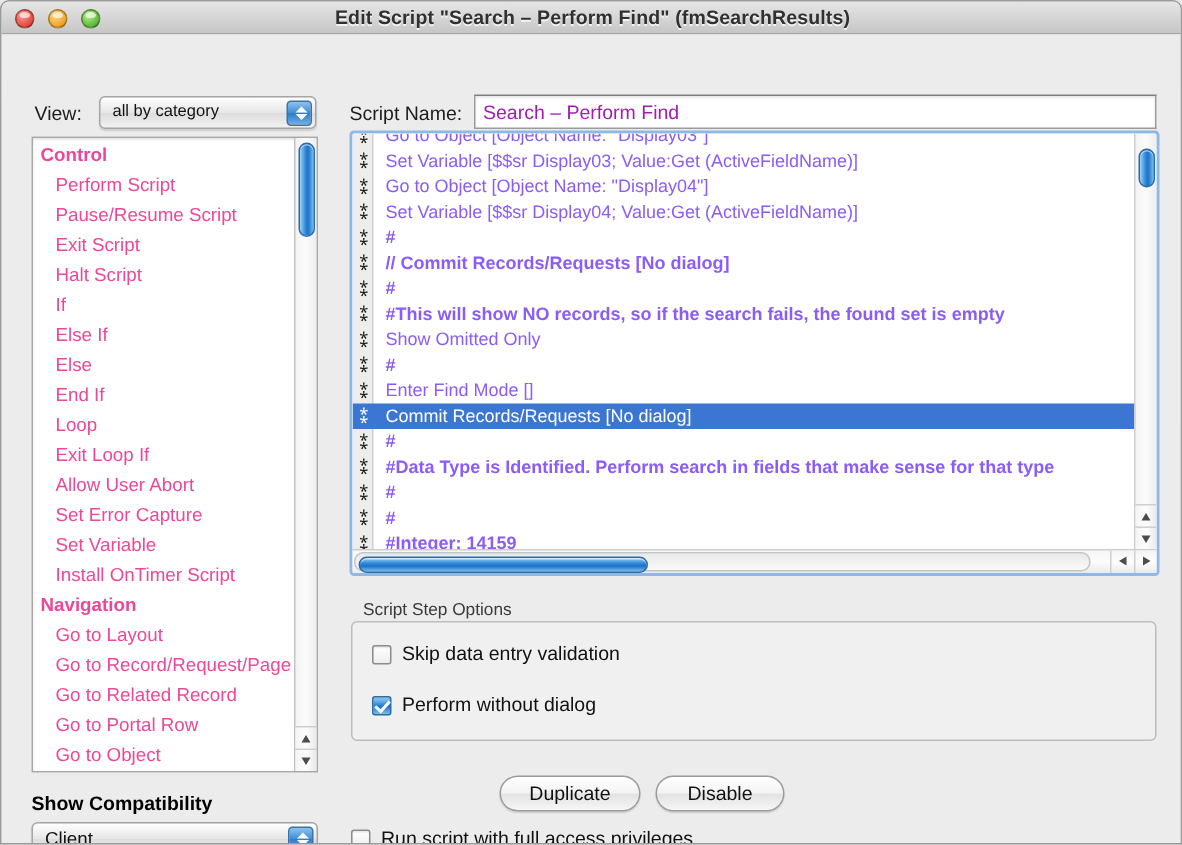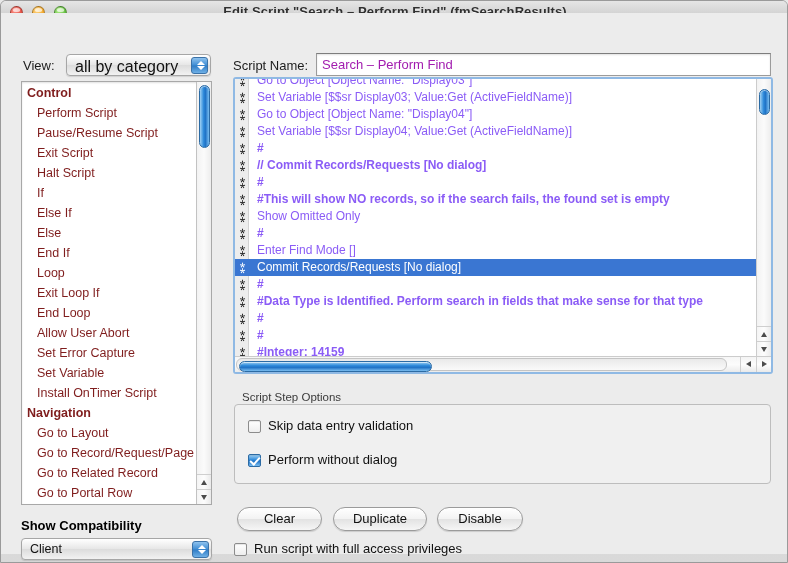--- a/index.html
+++ b/index.html
@@ -57,21 +57,21 @@
     border-radius: 50% 50% 40% 40%;
     background: rgba(255,255,255,0.65);
   }
   #btn-close  { left: 9px;  background: radial-gradient(circle at 35% 30%, #ff9a91, #e24b3f 70%, #b8332a); }
   #btn-min    { left: 31px; background: radial-gradient(circle at 35% 30%, #ffd98c, #f0a323 70%, #c07c12); }
   #btn-zoom   { left: 53px; background: radial-gradient(circle at 35% 30%, #b6f08e, #5cb83a 70%, #3d8f25); }
 
   
   #content {
     position: absolute;
-    left: 0; top: 12px;
+    left: 0; top: 22px;
     width: 788px; height: 541px;
     background: #ececec;
   }
 
   
   #view-label {
     position: absolute;
     left: 22px; top: 45px;
     font-size: 13px;
     color: #1c1c1c;
@@ -81,21 +81,21 @@
     left: 65px; top: 41px;
     width: 145px; height: 22px;
     background: linear-gradient(#ffffff, #e6e6e6 50%, #dcdcdc 51%, #f2f2f2);
     border: 1px solid #a6a6a6;
     border-radius: 4px;
     box-shadow: 0 1px 1px rgba(0,0,0,0.12);
   }
   #view-popup-label {
     position: absolute;
     left: 8px; top: 3px;
-    font-size: 16px;
+    font-size: 11px;
     color: #111;
   }
   .popup-arrows {
     position: absolute;
     right: 2px; top: 2px;
     width: 17px; height: 17px;
     border-radius: 3px;
     background: linear-gradient(#8ec2ee, #3f8dd4 48%, #2f7cc6 52%, #6fb0e6);
     border: 1px solid #3b72a8;
   }
@@ -144,21 +144,21 @@
   #catalog-list {
     position: absolute;
     left: 0; top: 0;
     width: 175px;
     padding: 2px 0 0 0;
   }
   .cat-row {
     height: 20px;
     line-height: 19px;
     font-size: 12.5px;
-    color: #7f1d1d;
+    color: #ec4899;
     white-space: nowrap;
     overflow: hidden;
   }
   .cat-row.header {
     font-weight: bold;
     padding-left: 5px;
   }
   .cat-row.item {
     padding-left: 15px;
   }
@@ -458,21 +458,20 @@
           <div class="cat-row item">Perform Script</div>
           <div class="cat-row item">Pause/Resume Script</div>
           <div class="cat-row item">Exit Script</div>
           <div class="cat-row item">Halt Script</div>
           <div class="cat-row item">If</div>
           <div class="cat-row item">Else If</div>
           <div class="cat-row item">Else</div>
           <div class="cat-row item">End If</div>
           <div class="cat-row item">Loop</div>
           <div class="cat-row item">Exit Loop If</div>
-          <div class="cat-row item">End Loop</div>
           <div class="cat-row item">Allow User Abort</div>
           <div class="cat-row item">Set Error Capture</div>
           <div class="cat-row item">Set Variable</div>
           <div class="cat-row item">Install OnTimer Script</div>
           <div class="cat-row header">Navigation</div>
           <div class="cat-row item">Go to Layout</div>
           <div class="cat-row item">Go to Record/Request/Page</div>
           <div class="cat-row item">Go to Related Record</div>
           <div class="cat-row item">Go to Portal Row</div>
           <div class="cat-row item">Go to Object</div>
@@ -598,21 +597,20 @@
     <div class="opt-row" id="opt-skip">
       <span class="cbox"></span>
       <span class="opt-label">Skip data entry validation</span>
     </div>
 
     <div class="opt-row" id="opt-nodialog">
       <span class="cbox checked"></span>
       <span class="opt-label">Perform without dialog</span>
     </div>
 
-    <div class="btn" id="btn-clear">Clear</div>
     <div class="btn" id="btn-disable">Disable</div>
     <div class="btn" id="btn-duplicate">Duplicate</div>
 
     <div id="opt-fullaccess" class="opt-row" style="left:233px; top:529px;">
       <span class="cbox"></span>
       <span class="opt-label">Run script with full access privileges</span>
     </div>
 
   </div>
 </div>

